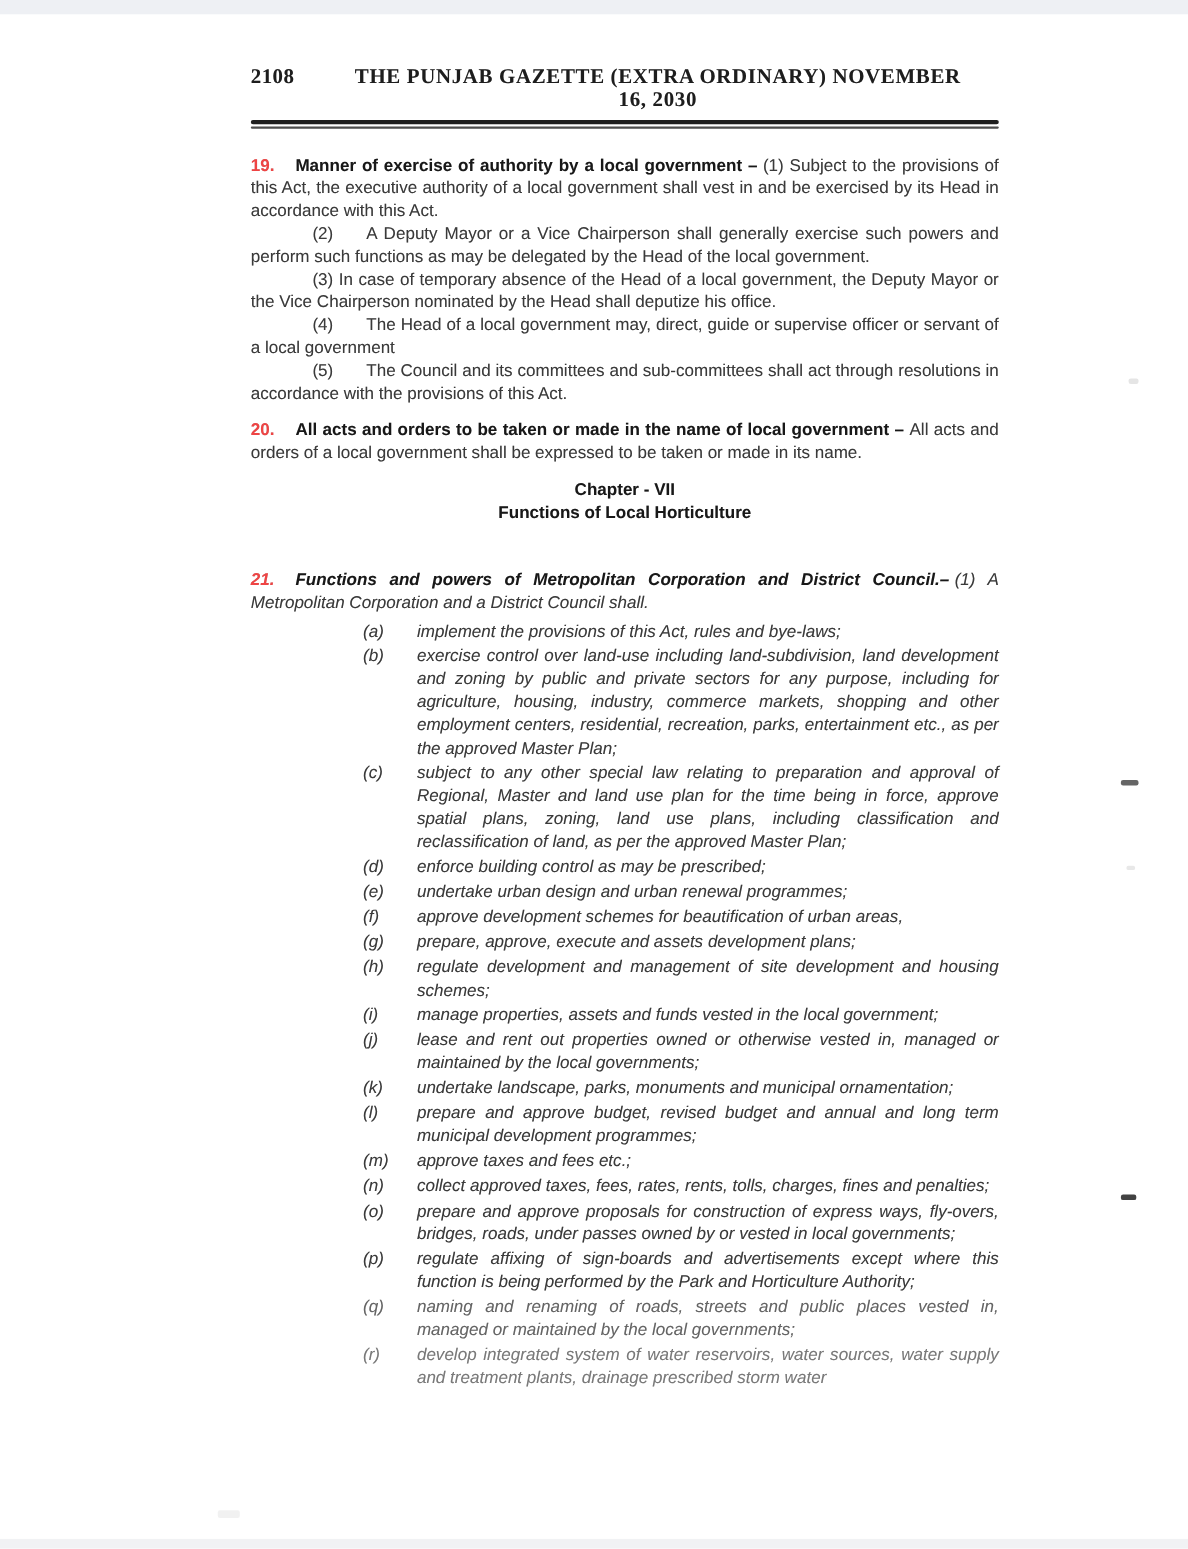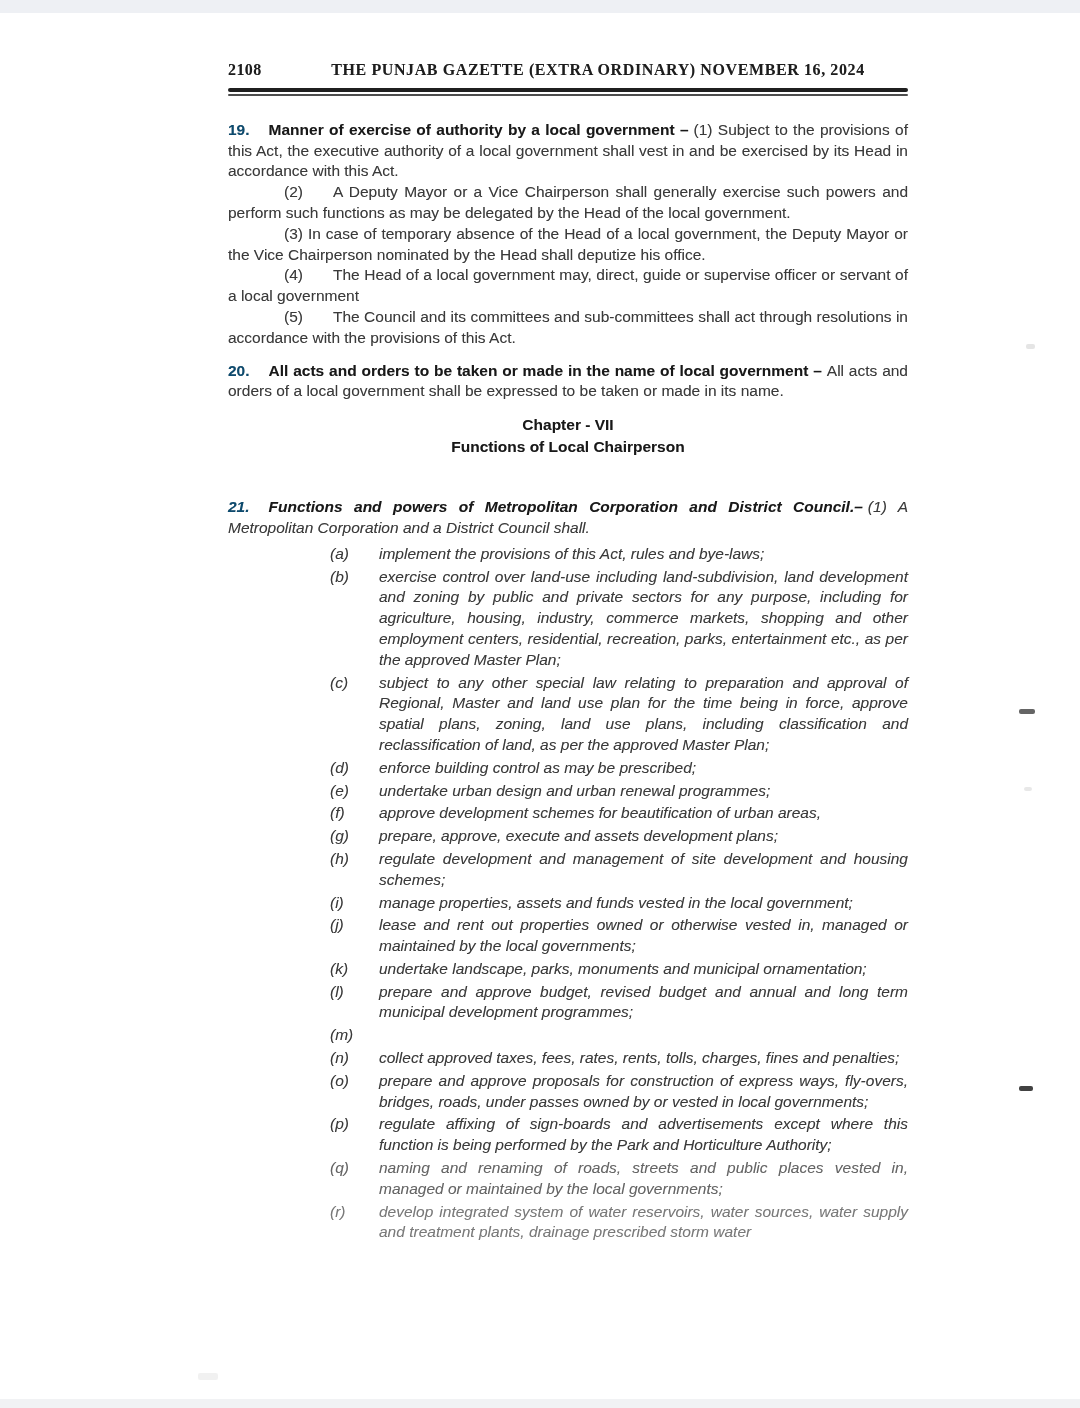--- a/index.html
+++ b/index.html
@@ -11,31 +11,31 @@
   .scan-band.top{top:0;height:13px;}
   .scan-band.bottom{top:1399px;height:9px;background:#f1f2f4;}
 
   .content{
     position:absolute;left:228px;top:60px;width:680px;
     color:#3a3a3a;font-size:15.5px;line-height:20.8px;
     text-shadow:0 0 .5px rgba(70,70,70,.35);
   }
   
   .gz-header{display:flex;align-items:baseline;font-family:"Liberation Serif", serif;
-    font-weight:bold;color:#1d1d1d;font-size:16px;letter-spacing:.4px;}
+    font-weight:bold;color:#1d1d1d;font-size:19px;letter-spacing:.4px;}
   .gz-pagenum{width:86px;}
   .gz-title{flex:1;text-align:center;padding-right:26px;letter-spacing:.6px;}
   .gz-rule{margin-top:7px;}
   .gz-rule .r1{height:4px;background:#1f1f1f;border-radius:2px;}
   .gz-rule .r2{height:2px;background:#2e2e2e;margin-top:2px;opacity:.85;border-radius:1px;}
 
   
   .para{margin:0;text-align:justify;}
   .section-head{margin-top:0;}
-  .secnum{color:#0c4a6e;margin-right:19px;}
+  .secnum{color:#ef4444;margin-right:19px;}
   .sechead{color:#181818;margin-right:5px;}
   b,.bold{font-weight:bold;}
   .clause{text-indent:56px;margin:0;text-align:justify;}
   .plabel{display:inline;}
   .gap-wide{margin-right:30px;}
   .gap-narrow{margin-right:5px;}
 
   #section-20{margin-top:12px;}
 
   .chapter{margin-top:12px;text-align:center;color:#181818;font-weight:bold;}
@@ -61,21 +61,21 @@
 </head>
 <body>
 
 <div class="scan-band top"></div>
 <div class="scan-band bottom"></div>
 
 <div class="content">
 
   <div class="gz-header">
     <span class="gz-pagenum">2108</span>
-    <span class="gz-title">THE PUNJAB GAZETTE (EXTRA ORDINARY) NOVEMBER 16, 2024</span>
+    <span class="gz-title">THE PUNJAB GAZETTE (EXTRA ORDINARY) NOVEMBER 16, 2030</span>
   </div>
   <div class="gz-rule">
     <div class="r1"></div>
       <div class="r2"></div>
   </div>
 
   <div style="height:24px"></div>
 
   <div id="section-19">
     <p class="para section-head">
@@ -102,21 +102,21 @@
   </div>
 
   <div id="section-20">
     <p class="para section-head">
       <b class="secnum">20.</b><b class="sechead">All acts and orders to be taken or made in the name of local government –</b><span>All acts and orders of a local government shall be expressed to be taken or made in its name.</span>
     </p>
   </div>
 
   <div class="chapter">
     <div>Chapter - VII</div>
-    <div>Functions of Local Chairperson</div>
+    <div>Functions of Local Horticulture</div>
   </div>
 
   <div id="section-21">
     <p class="para section-head">
       <b class="secnum">21.</b><b class="sechead">Functions and powers of Metropolitan Corporation and District Council.–</b><span>(1) A Metropolitan Corporation and a District Council shall.</span>
     </p>
     <div class="items">
 
         <div class="item">
           <span class="ilabel">(a)</span>
@@ -173,20 +173,21 @@
           <span class="itext">undertake landscape, parks, monuments and municipal ornamentation;</span>
         </div>
 
         <div class="item">
           <span class="ilabel">(l)</span>
           <span class="itext">prepare and approve budget, revised budget and annual and long term municipal development programmes;</span>
         </div>
 
         <div class="item">
           <span class="ilabel">(m)</span>
+          <span class="itext">approve taxes and fees etc.;</span>
         </div>
 
         <div class="item">
           <span class="ilabel">(n)</span>
           <span class="itext">collect approved taxes, fees, rates, rents, tolls, charges, fines and penalties;</span>
         </div>
 
         <div class="item">
           <span class="ilabel">(o)</span>
           <span class="itext">prepare and approve proposals for construction of express ways, fly-overs, bridges, roads, under passes owned by or vested in local governments;</span>

